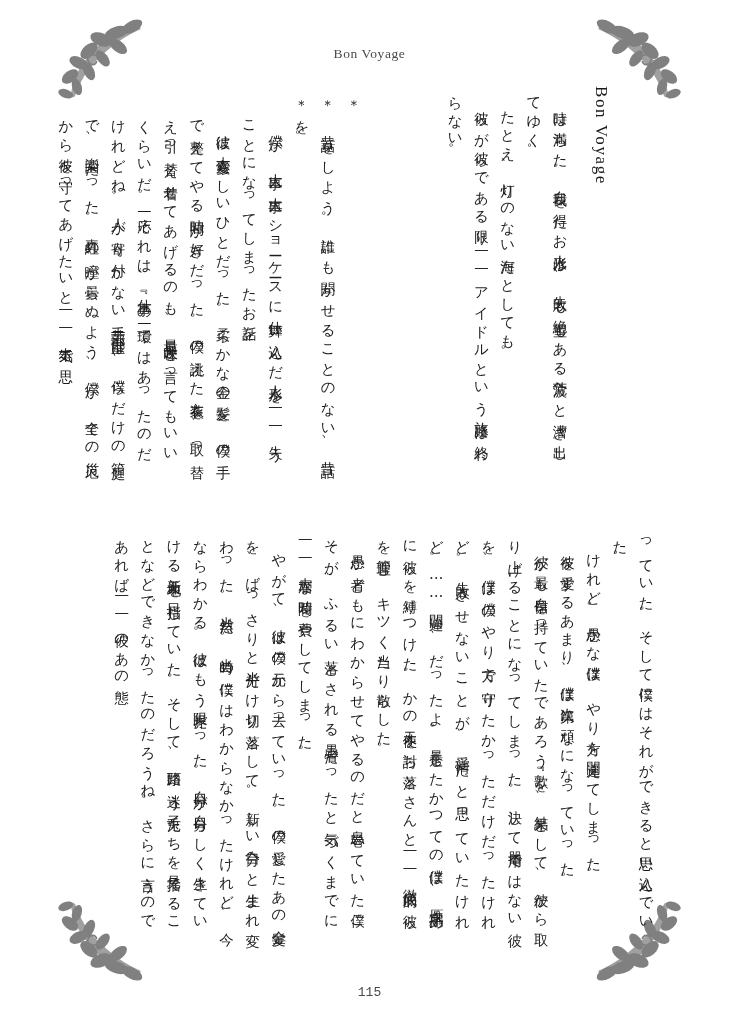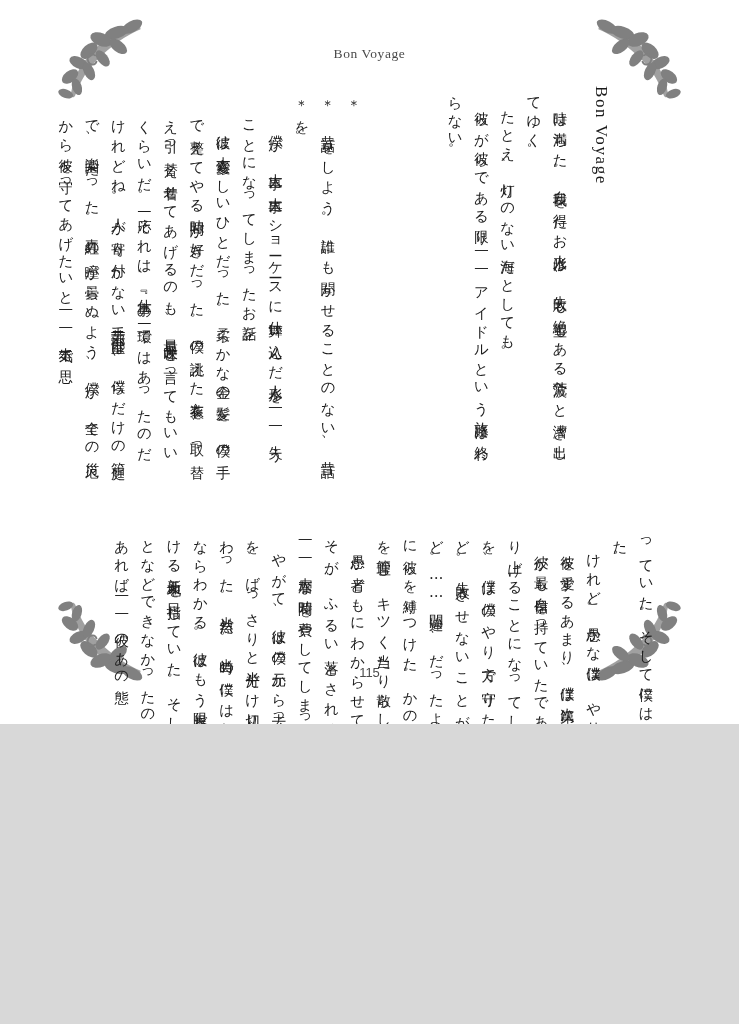--- a/index.html
+++ b/index.html
@@ -10,21 +10,21 @@
   body {
     width: 739px;
     height: 1024px;
     overflow: hidden;
     font-family: "Liberation Serif", "DejaVu Serif", serif;
   }
 
   #page {
     position: relative;
     width: 739px;
-    height: 724px;
+    height: 1024px;
     background: #ffffff;
     box-sizing: border-box;
     overflow: hidden;
   }
 
   
   .ornament {
     position: absolute;
     width: 86px;
     height: 86px;
@@ -45,27 +45,27 @@
     text-align: center;
     font-size: 13.5px;
     letter-spacing: 0.6px;
     color: #4a4a4a;
     font-family: "Liberation Serif", "DejaVu Serif", serif;
   }
 
   
   #page-number {
     position: absolute;
-    bottom: 44px;
+    bottom: 24px;
     left: 0;
     width: 100%;
     text-align: center;
     font-size: 13px;
     color: #4b4b4b;
-    font-family: Liberation Sans, sans-serif;
+    font-family: Liberation Mono, monospace;
   }
 
   
   .vblock {
     position: absolute;
     writing-mode: vertical-rl;
     -webkit-writing-mode: vertical-rl;
     text-orientation: upright;
     -webkit-text-orientation: upright;
     font-family: "DejaVu Serif", "Liberation Serif", serif;

